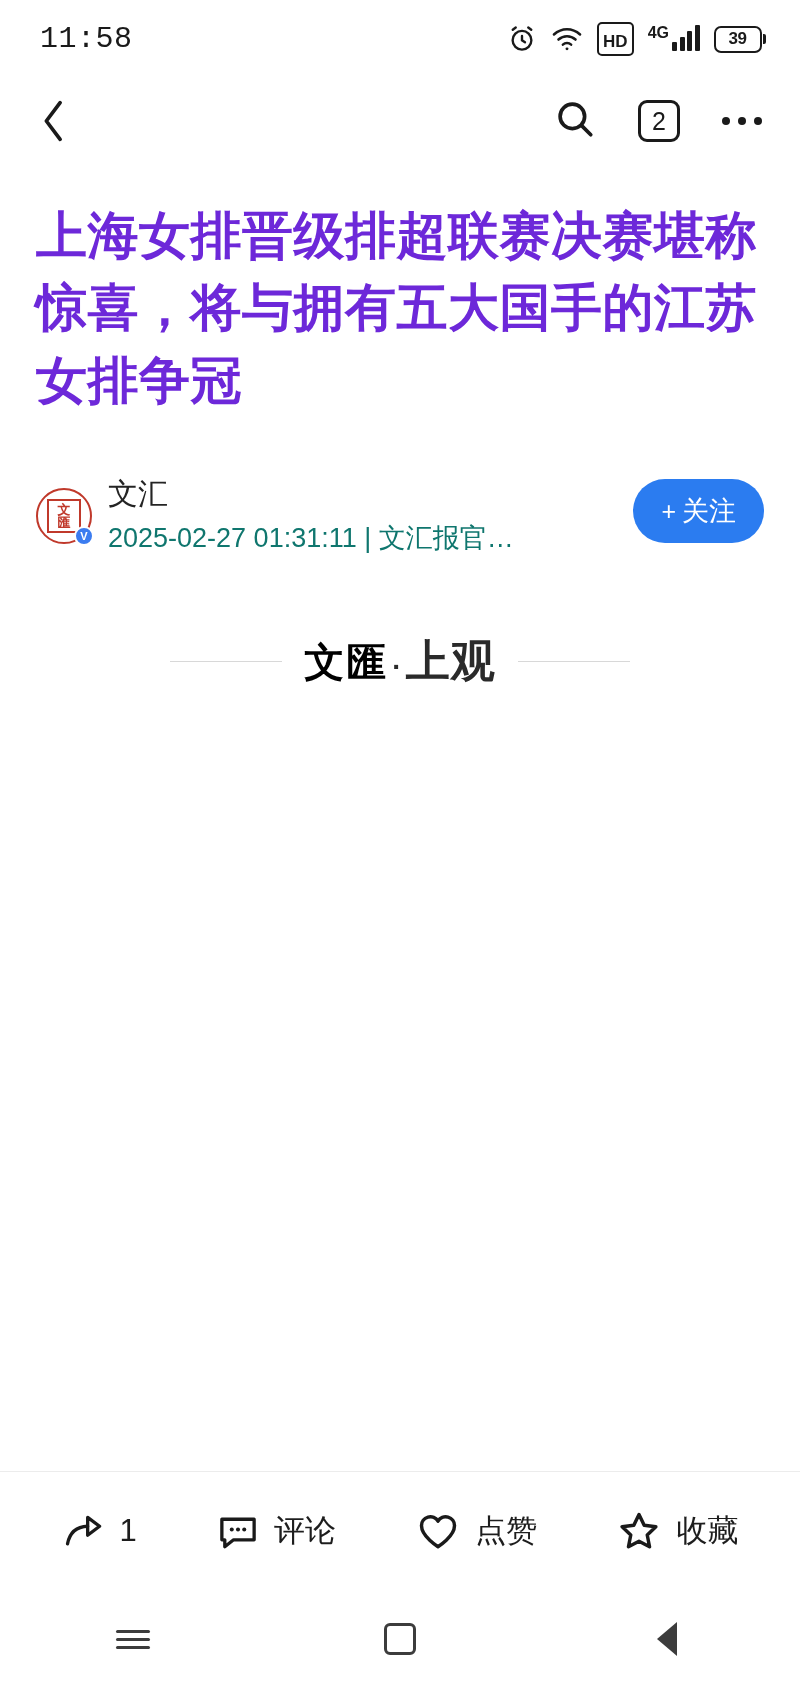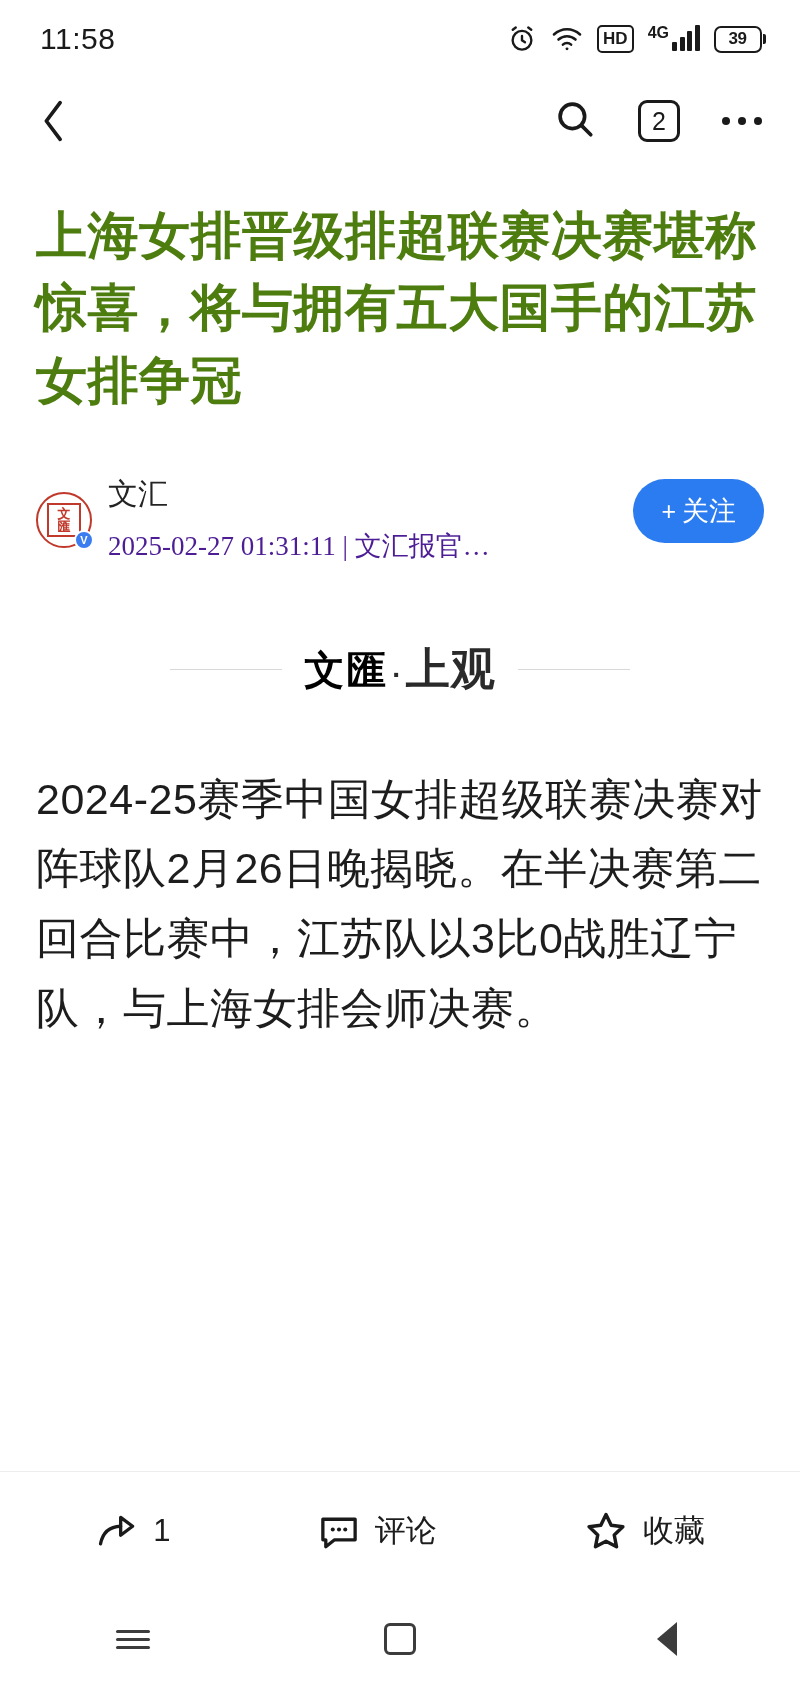--- a/index.html
+++ b/index.html
@@ -26,34 +26,35 @@
     align-items: center;
     justify-content: space-between;
     padding: 0 34px 0 40px;
     flex: 0 0 auto;
   }
   .status-time {
     font-size: 30px;
     color: #1a1a1a;
     letter-spacing: 0.5px;
     font-weight: 400;
+    font-family: Liberation Mono, monospace;
   }
   .status-icons {
     display: flex;
     align-items: center;
     gap: 14px;
   }
   .sb-icon { display: block; }
   .hd-badge {
     border: 2.5px solid #1a1a1a;
     border-radius: 5px;
     font-size: 17px;
     font-weight: 700;
     line-height: 1;
-    padding: 3px 4px 4px;
+    padding: 9px 4px 4px;
     color: #1a1a1a;
   }
   .net-badge {
     display: flex;
     gap: 3px;
   }
   .net-label {
     font-size: 16px;
     font-weight: 700;
     color: #1a1a1a;
@@ -140,21 +141,21 @@
   .content {
     flex: 1 1 auto;
     overflow: hidden;
     padding: 0 36px;
     position: relative;
   }
   .headline {
     font-size: 51px;
     line-height: 1.42;
     font-weight: 700;
-    color: #4d7c0f;
+    color: #6d28d9;
     letter-spacing: 0.5px;
     margin-top: 36px;
   }
 
   .byline {
     display: flex;
     align-items: center;
     margin-top: 58px;
     gap: 16px;
   }
@@ -207,27 +208,26 @@
     flex: 1 1 auto;
     min-width: 0;
   }
   .source-name {
     font-size: 30px;
     color: #242424;
     line-height: 1.25;
   }
   .meta-line {
     font-size: 27px;
-    color: #4c1d95;
+    color: #0f766e;
     line-height: 1.3;
-    margin-top: 16px;
+    margin-top: 8px;
     white-space: nowrap;
     overflow: hidden;
     text-overflow: ellipsis;
-    font-family: Liberation Serif, serif;
   }
   .follow-btn {
     flex: 0 0 auto;
     background: #2b7cf0;
     color: #fff;
     border-radius: 34px;
     padding: 14px 28px;
     font-size: 27px;
     display: flex;
     align-items: center;
@@ -444,41 +444,46 @@
     <div class="brand-row">
       <span class="brand-rule"></span>
       <span class="brand-mark">
         <span class="brand-red">文匯</span>
         <span class="brand-dot">·</span>
         <span class="brand-dark">上观</span>
       </span>
       <span class="brand-rule"></span>
     </div>
 
-    <p class="body-text">2024-25赛季中国女排超级联赛决赛对阵球队2月26日晚揭晓。在半决赛第二回合比赛中，江苏队以3比0战胜辽宁队，与上海女排会师决赛。</p>
 
     <div class="fade-mask"></div>
   </div>
 
   <div class="action-bar">
     <div class="action-item">
       <svg width="44" height="44" viewBox="0 0 24 24" fill="none" stroke="#1a1a1a" stroke-width="1.8" stroke-linecap="round" stroke-linejoin="round">
         <path d="M3 19c1.2-6.2 5.3-9.4 11-9.6"></path>
         <path d="M14 4.6L20.5 9.4 14 14.3V4.6z"></path>
       </svg>
       <span class="action-label">1</span>
     </div>
     <div class="action-item">
       <svg width="44" height="44" viewBox="0 0 24 24" fill="none" stroke="#1a1a1a" stroke-width="1.8" stroke-linejoin="round">
         <path d="M3.2 5.6h17.6v11.2H9.6L4.8 20.6v-3.8H3.2z"></path>
         <circle cx="8.6" cy="11.2" r="1.1" fill="#1a1a1a" stroke="none"></circle>
         <circle cx="12" cy="11.2" r="1.1" fill="#1a1a1a" stroke="none"></circle>
         <circle cx="15.4" cy="11.2" r="1.1" fill="#1a1a1a" stroke="none"></circle>
       </svg>
       <span class="action-label">评论</span>
+    </div>
+    <div class="action-item">
+      <svg width="46" height="46" viewBox="0 0 24 24" fill="none" stroke="#1a1a1a" stroke-width="1.8" stroke-linejoin="round">
+        <path d="M12 20.2S3.4 14.9 3.4 9.3A4.6 4.6 0 0 1 12 6.9a4.6 4.6 0 0 1 8.6 2.4c0 5.6-8.6 10.9-8.6 10.9z"></path>
+      </svg>
+      <span class="action-label">点赞</span>
     </div>
     <div class="action-item">
       <svg width="46" height="46" viewBox="0 0 24 24" fill="none" stroke="#1a1a1a" stroke-width="1.8" stroke-linejoin="round">
         <path d="M12 3.4l2.7 5.6 6.1.8-4.5 4.3 1.2 6.1L12 17.3l-5.5 2.9 1.2-6.1-4.5-4.3 6.1-.8z"></path>
       </svg>
       <span class="action-label">收藏</span>
     </div>
   </div>
 
   <div class="sys-nav">

